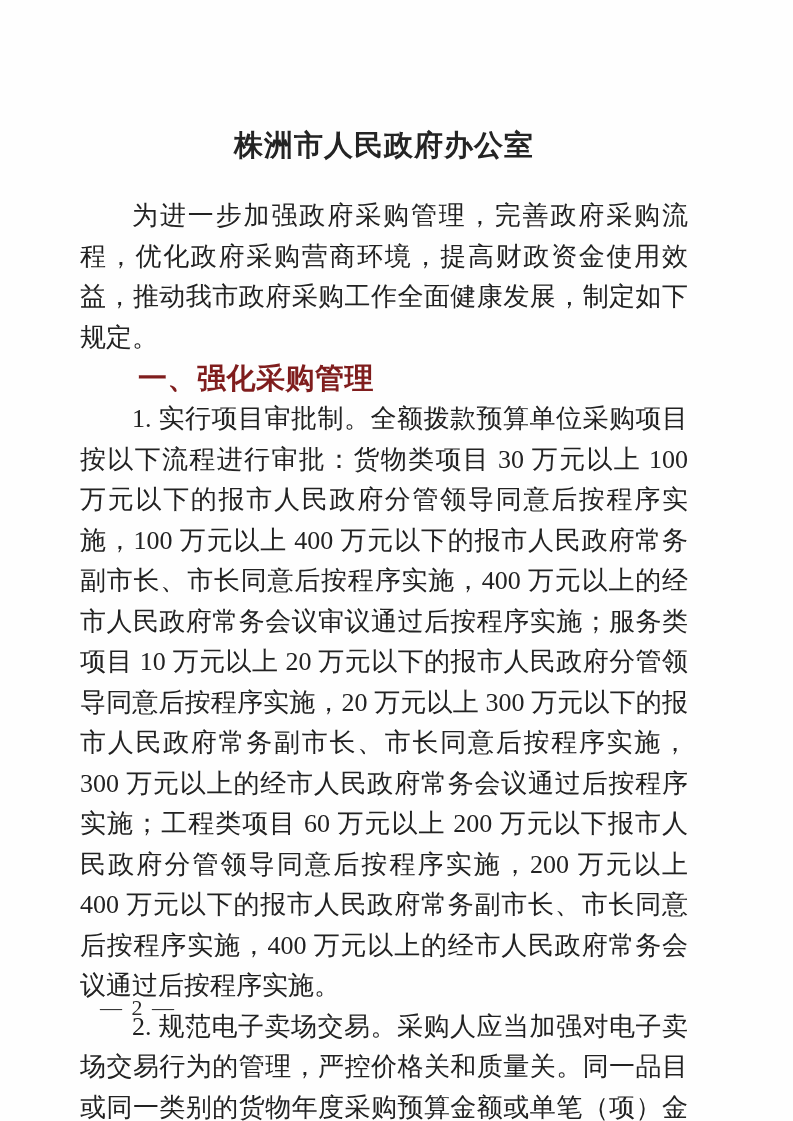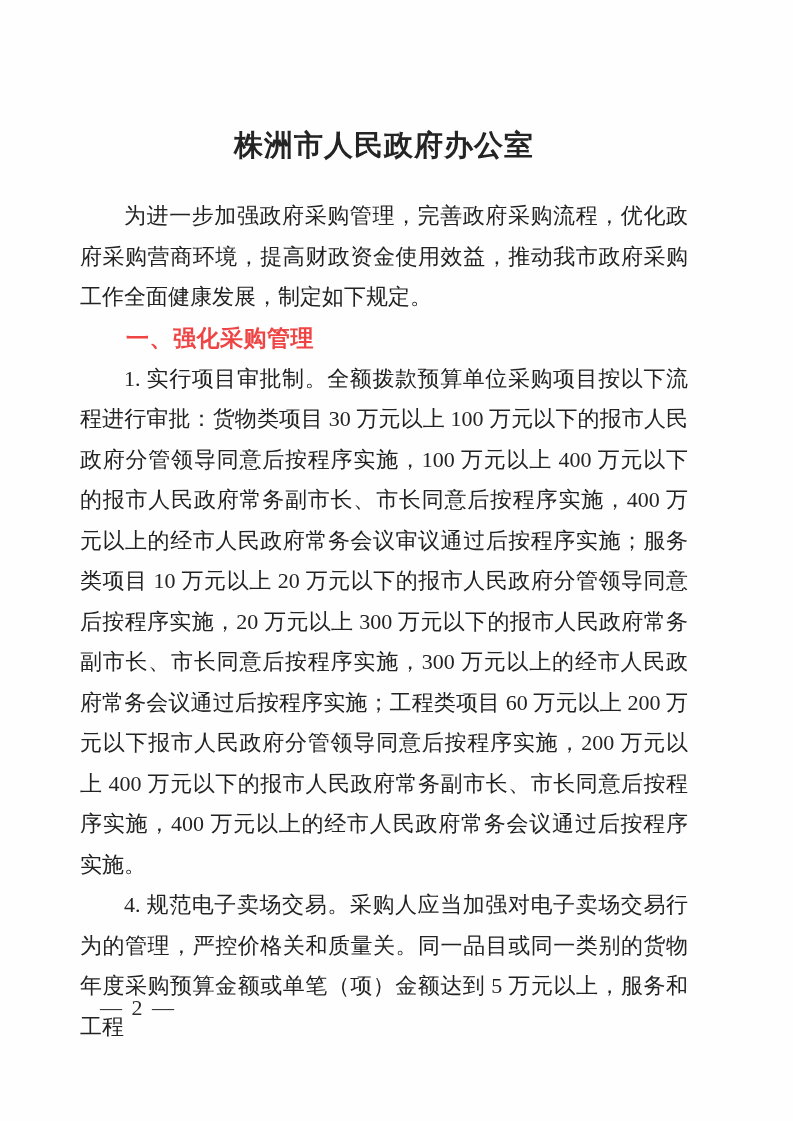--- a/index.html
+++ b/index.html
@@ -31,34 +31,34 @@
     font-weight: 700;
     line-height: 46px;
     letter-spacing: 1px;
     color: #242424;
   }
   .title-block {
     margin-bottom: 28px;
   }
   p.body-par {
     margin: 0;
-    font-size: 22px;
+    font-size: 26px;
     line-height: 40.5px;
     text-align: justify;
     text-indent: 2em;
     color: #222222;
   }
   .section-heading {
     margin: 0;
-    font-size: 23px;
+    font-size: 29px;
     line-height: 41px;
     font-weight: 700;
     font-family: "Liberation Sans", sans-serif;
     text-indent: 2em;
-    color: #ef4444;
+    color: #7f1d1d;
     letter-spacing: 0.5px;
   }
   .lead {
     font-weight: 400;
   }
   .page-footer {
     position: absolute;
     left: 100px;
     top: 995px;
     font-size: 22px;
@@ -76,18 +76,18 @@
     <div class="title-block">
       <h1 class="doc-title">株洲市人民政府办公室</h1>
     </div>
 
     <p class="body-par">为进一步加强政府采购管理，完善政府采购流程，优化政府采购营商环境，提高财政资金使用效益，推动我市政府采购工作全面健康发展，制定如下规定。</p>
 
     <h2 class="section-heading">一、强化采购管理</h2>
 
     <p class="body-par"><span class="lead">1. 实行项目审批制。</span><span>全额拨款预算单位采购项目按以下流程进行审批：货物类项目 30 万元以上 100 万元以下的报市人民政府分管领导同意后按程序实施，100 万元以上 400 万元以下的报市人民政府常务副市长、市长同意后按程序实施，400 万元以上的经市人民政府常务会议审议通过后按程序实施；服务类项目 10 万元以上 20 万元以下的报市人民政府分管领导同意后按程序实施，20 万元以上 300 万元以下的报市人民政府常务副市长、市长同意后按程序实施，300 万元以上的经市人民政府常务会议通过后按程序实施；工程类项目 60 万元以上 200 万元以下报市人民政府分管领导同意后按程序实施，200 万元以上 400 万元以下的报市人民政府常务副市长、市长同意后按程序实施，400 万元以上的经市人民政府常务会议通过后按程序实施。</span></p>
 
-    <p class="body-par"><span class="lead">4. 规范电子卖场交易。</span><span>采购人应当加强对电子卖场交易行为的管理，严控价格关和质量关。同一品目或同一类别的货物年度采购预算金额或单笔（项）金额达到 5 万元以上，服务和工程</span></p>
+    <p class="body-par"><span class="lead">2. 规范电子卖场交易。</span><span>采购人应当加强对电子卖场交易行为的管理，严控价格关和质量关。同一品目或同一类别的货物年度采购预算金额或单笔（项）金额达到 5 万元以上，服务和工程</span></p>
 
   </div>
 
   <div class="page-footer">— 2 —</div>
 </div>
 
 </body></html>

